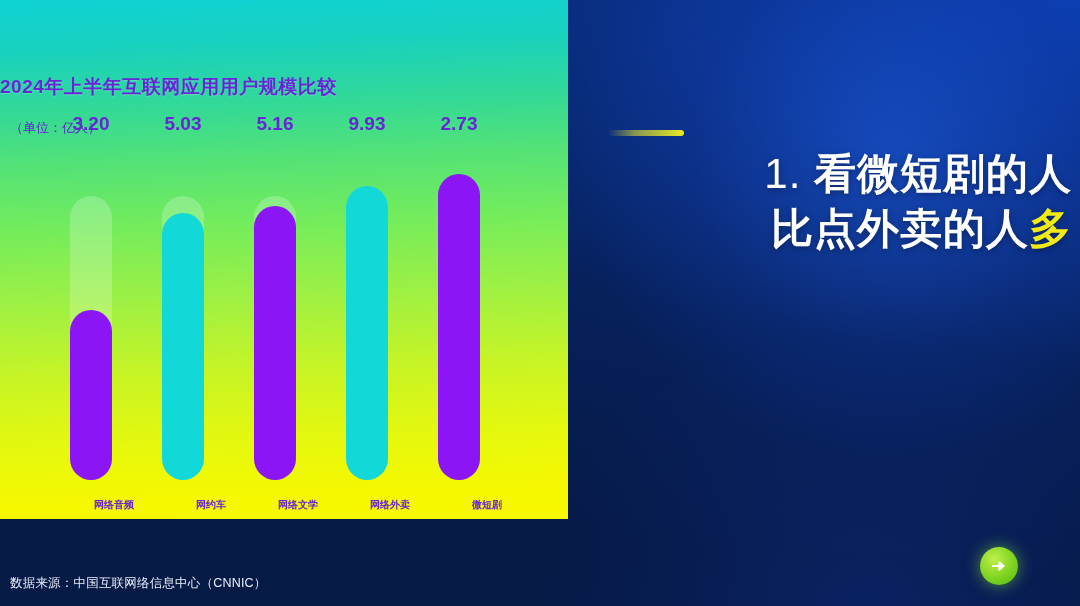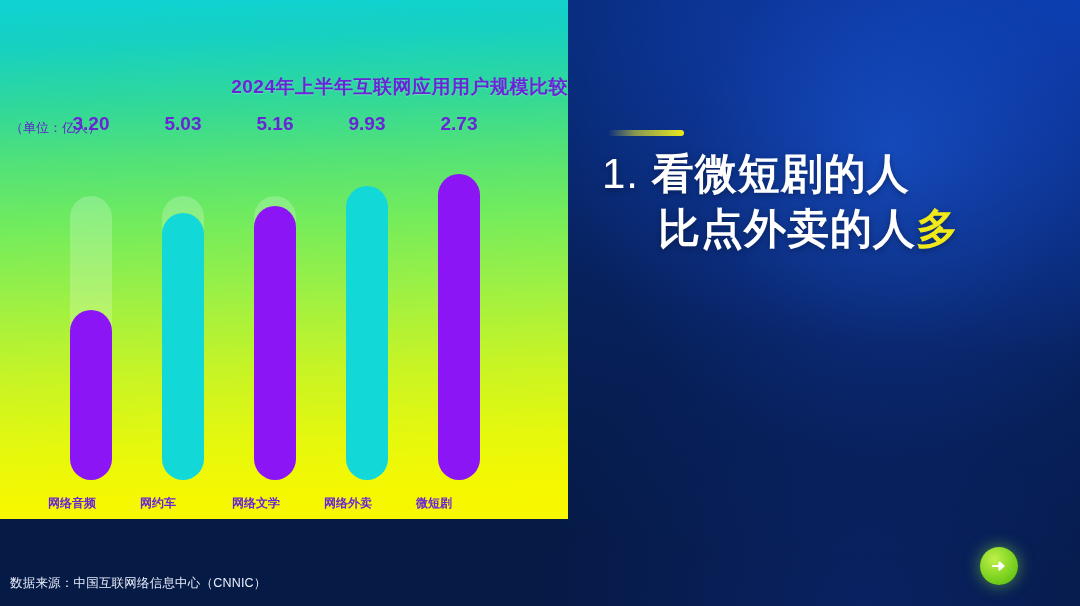--- a/index.html
+++ b/index.html
@@ -51,21 +51,21 @@
         #c6f426 70%,
         #e6f80d 84%,
         #f6f800 94%,
         #f8f800 100%);
     overflow: hidden;
   }
   .chart-title {
     position: absolute;
     left: 0; right: 0;
     top: 74px;
-    text-align: right;
+    text-align: left;
     color: #6a24d8;
     font-size: 19px;
     font-weight: bold;
     letter-spacing: 0.5px;
     text-shadow: 0 1px 1px rgba(255,255,255,0.25);
   }
   .chart-unit {
     position: absolute;
     left: 10px;
     top: 119px;
@@ -116,23 +116,23 @@
     text-align: center;
     color: #6a24d8;
     font-size: 19px;
     font-weight: bold;
   }
   .bar-label {
     position: absolute;
     left: 0;
     width: 100%;
     bottom: -32px;
-    text-align: left;
+    text-align: right;
     color: #6a24d8;
-    font-size: 12px;
+    font-size: 10px;
     font-weight: bold;
     white-space: nowrap;
   }
 
   .source-note {
     position: absolute;
     left: 10px;
     bottom: 14px;
     color: #e9eefb;
     font-size: 12.5px;
@@ -140,20 +140,21 @@
     letter-spacing: 0.2px;
   }
 
   
   .right-panel {
     position: absolute;
     left: 568px;
     top: 0;
     width: 512px;
     height: 606px;
+    text-align: right;
   }
   .accent-bar {
     position: absolute;
     left: 40px;
     top: 130px;
     width: 76px;
     height: 6px;
     border-radius: 3px;
     background: linear-gradient(90deg, rgba(230,230,40,0) 0%, rgba(235,235,40,0.55) 35%, #eaea1e 100%);
   }

